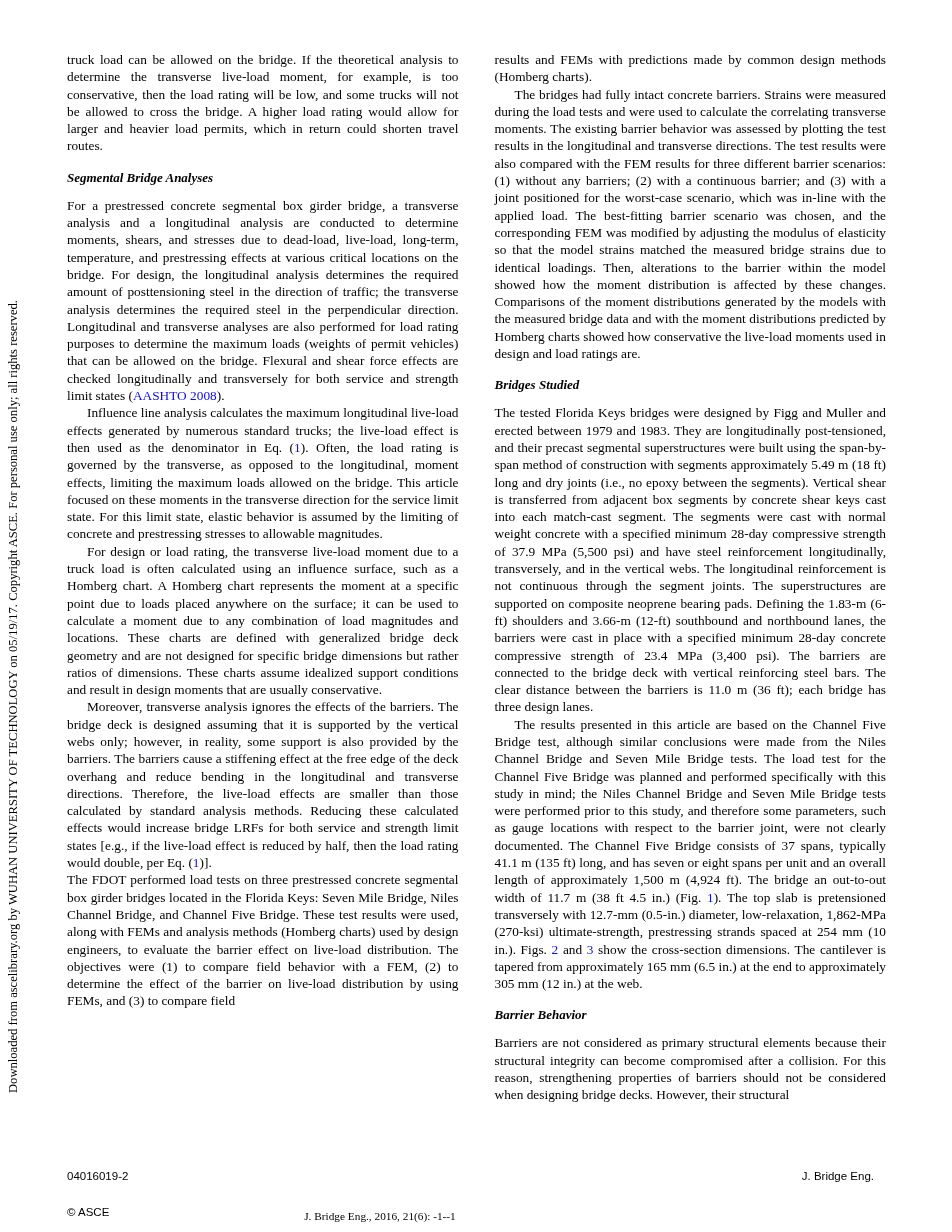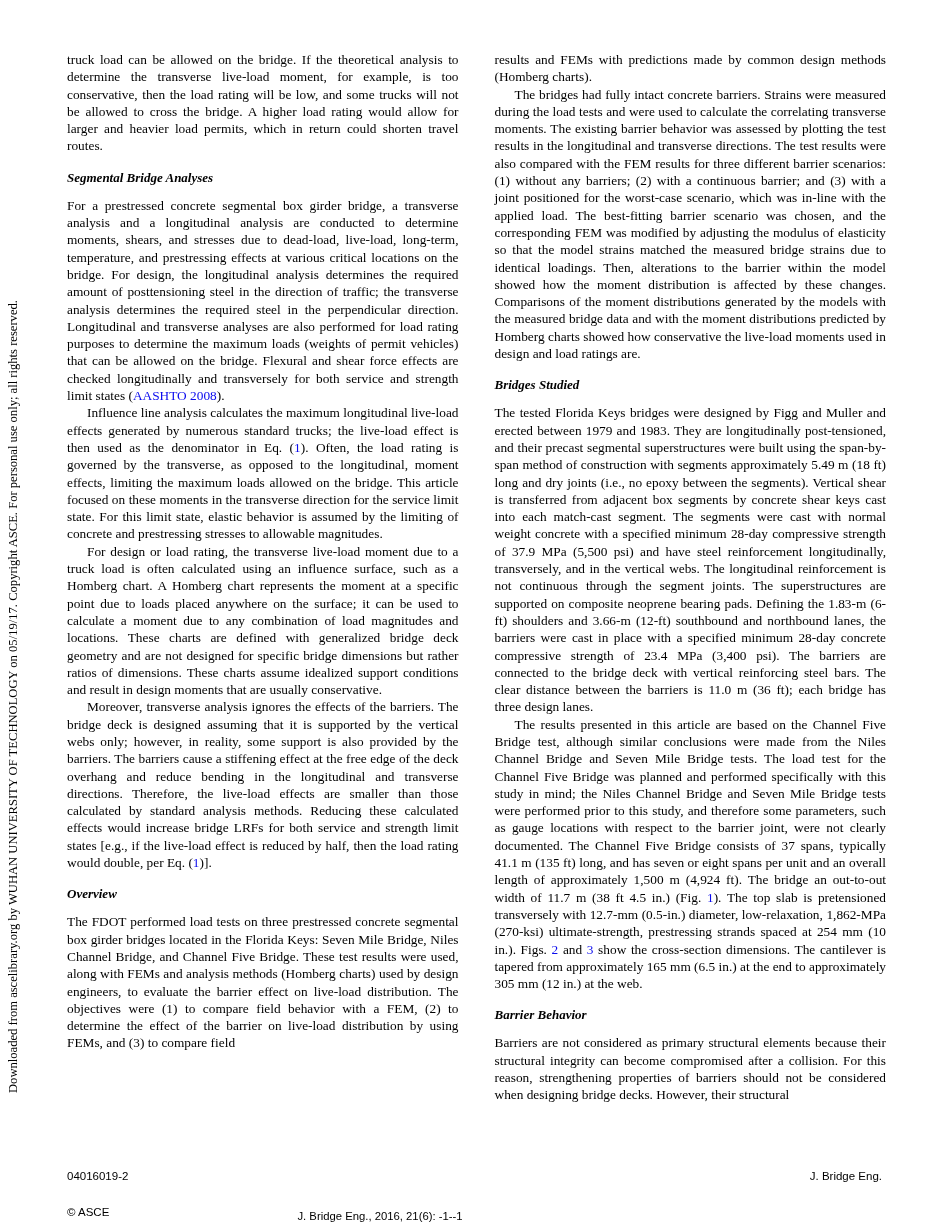--- a/index.html
+++ b/index.html
@@ -49,47 +49,46 @@
   .footer {
     position: absolute;
     left: 67px; top: 1170px;
     width: 819px;
     font-family: "Liberation Sans", sans-serif;
     font-size: 11.5px;
     color: #000;
   }
   .footer .f-left { position: absolute; left: 0; margin-top: 36px; }
   .footer .f-center { position: absolute; left: 0; right: 0; text-align: left; }
-  .footer .f-right { position: absolute; right: 4px; }
+  .footer .f-right { position: absolute; right: 12px; }
   .citation-line {
     position: absolute;
     top: 1210px; left: 0;
     width: 760px;
     text-align: center;
-    font-family: Liberation Sans, sans-serif;
+    font-family: Liberation Serif, serif;
     font-size: 11.3px;
     color: #000;
   }
 </style>
 </head>
 <body>
 
 <div class="page">
 
   <div class="watermark">Downloaded from ascelibrary.org by WUHAN UNIVERSITY OF TECHNOLOGY on 05/19/17. Copyright ASCE. For personal use only; all rights reserved.</div>
 
   <main class="content">
     <div class="col" id="col-left">
         <p class="para"><span>truck load can be allowed on the bridge. If the theoretical analysis to determine the transverse live-load moment, for example, is too conservative, then the load rating will be low, and some trucks will not be allowed to cross the bridge. A higher load rating would allow for larger and heavier load permits, which in return could shorten travel routes.</span></p>
         <h2 class="section-heading">Segmental Bridge Analyses</h2>
         <p class="para"><span>For a prestressed concrete segmental box girder bridge, a transverse analysis and a longitudinal analysis are conducted to determine moments, shears, and stresses due to dead-load, live-load, long-term, temperature, and prestressing effects at various critical locations on the bridge. For design, the longitudinal analysis determines the required amount of posttensioning steel in the direction of traffic; the transverse analysis determines the required steel in the perpendicular direction. Longitudinal and transverse analyses are also performed for load rating purposes to determine the maximum loads (weights of permit vehicles) that can be allowed on the bridge. Flexural and shear force effects are checked longitudinally and transversely for both service and strength limit states (</span><span class="ref-link">AASHTO 2008</span><span>).</span></p>
         <p class="para indent"><span>Influence line analysis calculates the maximum longitudinal live-load effects generated by numerous standard trucks; the live-load effect is then used as the denominator in Eq. (</span><span class="ref-link">1</span><span>). Often, the load rating is governed by the transverse, as opposed to the longitudinal, moment effects, limiting the maximum loads allowed on the bridge. This article focused on these moments in the transverse direction for the service limit state. For this limit state, elastic behavior is assumed by the limiting of concrete and prestressing stresses to allowable magnitudes.</span></p>
         <p class="para indent"><span>For design or load rating, the transverse live-load moment due to a truck load is often calculated using an influence surface, such as a Homberg chart. A Homberg chart represents the moment at a specific point due to loads placed anywhere on the surface; it can be used to calculate a moment due to any combination of load magnitudes and locations. These charts are defined with generalized bridge deck geometry and are not designed for specific bridge dimensions but rather ratios of dimensions. These charts assume idealized support conditions and result in design moments that are usually conservative.</span></p>
         <p class="para indent"><span>Moreover, transverse analysis ignores the effects of the barriers. The bridge deck is designed assuming that it is supported by the vertical webs only; however, in reality, some support is also provided by the barriers. The barriers cause a stiffening effect at the free edge of the deck overhang and reduce bending in the longitudinal and transverse directions. Therefore, the live-load effects are smaller than those calculated by standard analysis methods. Reducing these calculated effects would increase bridge LRFs for both service and strength limit states [e.g., if the live-load effect is reduced by half, then the load rating would double, per Eq. (</span><span class="ref-link">1</span><span>)].</span></p>
-        <h2 class="section-heading">Overview</h2>
         <p class="para"><span>The FDOT performed load tests on three prestressed concrete segmental box girder bridges located in the Florida Keys: Seven Mile Bridge, Niles Channel Bridge, and Channel Five Bridge. These test results were used, along with FEMs and analysis methods (Homberg charts) used by design engineers, to evaluate the barrier effect on live-load distribution. The objectives were (1) to compare field behavior with a FEM, (2) to determine the effect of the barrier on live-load distribution by using FEMs, and (3) to compare field</span></p>
       </div>
     <div class="col" id="col-right">
         <p class="para"><span>results and FEMs with predictions made by common design methods (Homberg charts).</span></p>
         <p class="para indent"><span>The bridges had fully intact concrete barriers. Strains were measured during the load tests and were used to calculate the correlating transverse moments. The existing barrier behavior was assessed by plotting the test results in the longitudinal and transverse directions. The test results were also compared with the FEM results for three different barrier scenarios: (1) without any barriers; (2) with a continuous barrier; and (3) with a joint positioned for the worst-case scenario, which was in-line with the applied load. The best-fitting barrier scenario was chosen, and the corresponding FEM was modified by adjusting the modulus of elasticity so that the model strains matched the measured bridge strains due to identical loadings. Then, alterations to the barrier within the model showed how the moment distribution is affected by these changes. Comparisons of the moment distributions generated by the models with the measured bridge data and with the moment distributions predicted by Homberg charts showed how conservative the live-load moments used in design and load ratings are.</span></p>
         <h2 class="section-heading">Bridges Studied</h2>
         <p class="para"><span>The tested Florida Keys bridges were designed by Figg and Muller and erected between 1979 and 1983. They are longitudinally post-tensioned, and their precast segmental superstructures were built using the span-by-span method of construction with segments approximately 5.49 m (18 ft) long and dry joints (i.e., no epoxy between the segments). Vertical shear is transferred from adjacent box segments by concrete shear keys cast into each match-cast segment. The segments were cast with normal weight concrete with a specified minimum 28-day compressive strength of 37.9 MPa (5,500 psi) and have steel reinforcement longitudinally, transversely, and in the vertical webs. The longitudinal reinforcement is not continuous through the segment joints. The superstructures are supported on composite neoprene bearing pads. Defining the 1.83-m (6-ft) shoulders and 3.66-m (12-ft) southbound and northbound lanes, the barriers were cast in place with a specified minimum 28-day concrete compressive strength of 23.4 MPa (3,400 psi). The barriers are connected to the bridge deck with vertical reinforcing steel bars. The clear distance between the barriers is 11.0 m (36 ft); each bridge has three design lanes.</span></p>
         <p class="para indent"><span>The results presented in this article are based on the Channel Five Bridge test, although similar conclusions were made from the Niles Channel Bridge and Seven Mile Bridge tests. The load test for the Channel Five Bridge was planned and performed specifically with this study in mind; the Niles Channel Bridge and Seven Mile Bridge tests were performed prior to this study, and therefore some parameters, such as gauge locations with respect to the barrier joint, were not clearly documented. The Channel Five Bridge consists of 37 spans, typically 41.1 m (135 ft) long, and has seven or eight spans per unit and an overall length of approximately 1,500 m (4,924 ft). The bridge an out-to-out width of 11.7 m (38 ft 4.5 in.) (Fig. </span><span class="ref-link">1</span><span>). The top slab is pretensioned transversely with 12.7-mm (0.5-in.) diameter, low-relaxation, 1,862-MPa (270-ksi) ultimate-strength, prestressing strands spaced at 254 mm (10 in.). Figs. </span><span class="ref-link">2</span><span> and </span><span class="ref-link">3</span><span> show the cross-section dimensions. The cantilever is tapered from approximately 165 mm (6.5 in.) at the end to approximately 305 mm (12 in.) at the web.</span></p>
         <h2 class="section-heading">Barrier Behavior</h2>
         <p class="para"><span>Barriers are not considered as primary structural elements because their structural integrity can become compromised after a collision. For this reason, strengthening properties of barriers should not be considered when designing bridge decks. However, their structural</span></p>

